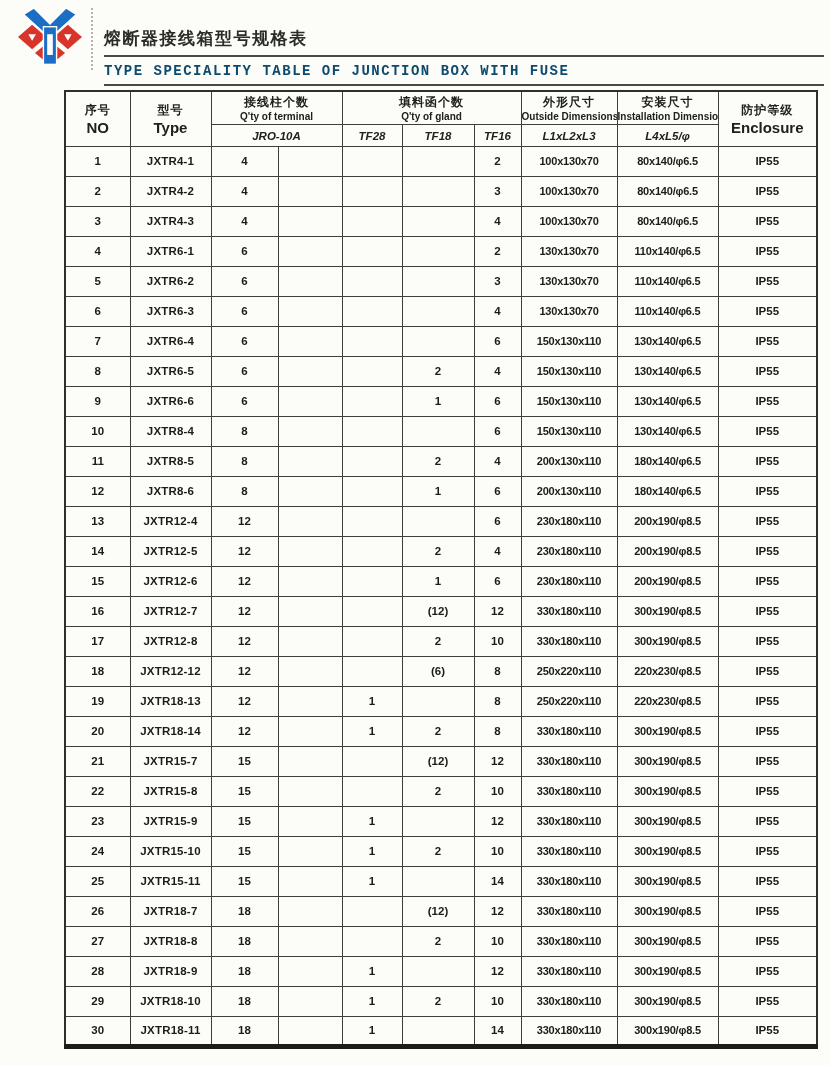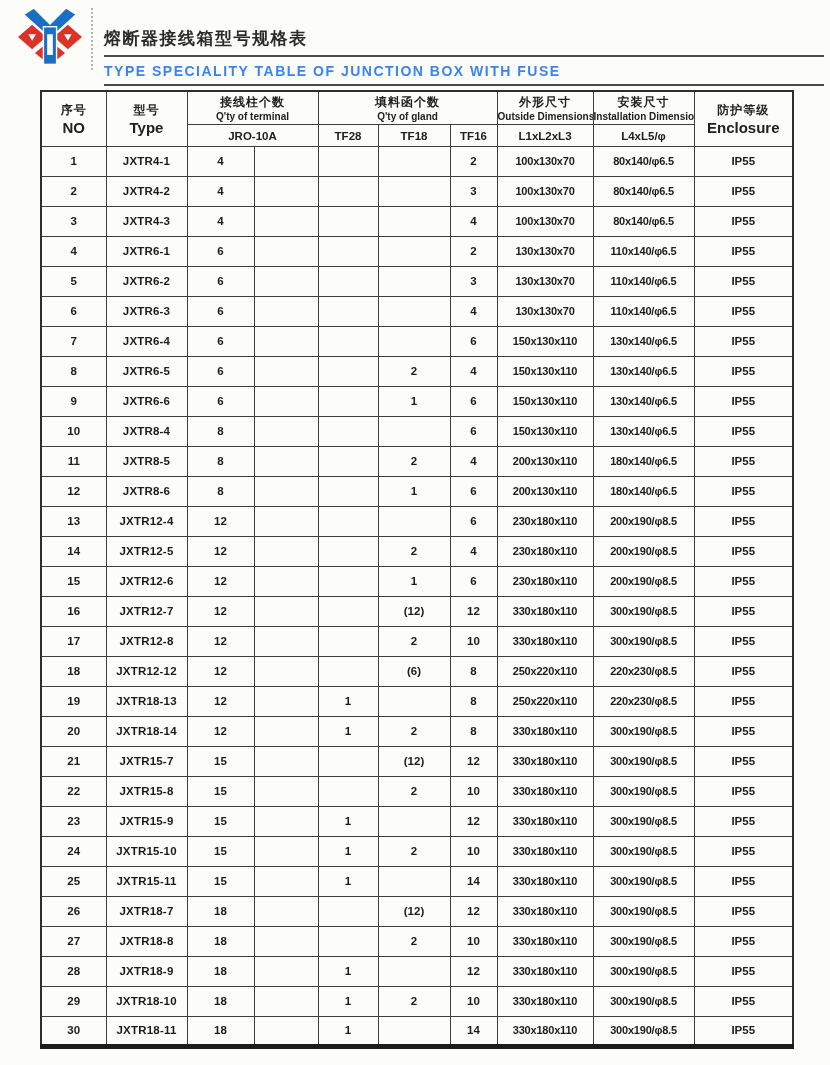--- a/index.html
+++ b/index.html
@@ -17,39 +17,39 @@
     position:absolute; left:91px; top:8px; height:62px; width:0;
     border-left:2px dotted #b5b5ae;
   }
   .titles { position:absolute; left:104px; top:27px; width:720px; }
   .title-cn {
     font-size:17px; font-weight:bold; letter-spacing:1.5px; color:#2b2b28;
   }
   .rule { border-top:2px solid #4a4a45; margin-top:5px; }
   .title-en {
     margin-top:6px;
-    font-family:Liberation Sans, sans-serif;
-    font-size:14px; font-weight:bold; letter-spacing:1.5px; color:#3b82f6;
+    font-family:Liberation Mono, monospace;
+    font-size:14px; font-weight:bold; letter-spacing:1.5px; color:#0c4a6e;
     white-space:nowrap;
   }
 
   
   table.spec {
-    position:absolute; left:40px; top:90px; width:752px;
+    position:absolute; left:64px; top:90px; width:752px;
     border-collapse:collapse; table-layout:fixed;
     border:2px solid #2e2e2a;
     border-bottom:5px solid #1c1c18;
   }
   .spec th, .spec td {
     border:1px solid #3f3f3a;
     text-align:center; vertical-align:middle;
     overflow:hidden;
   }
   .spec thead tr.h1 th { height:33px; }
-  .spec thead tr.h2 th { height:22px; }
+  .spec thead tr.h2 th { height:22px;font-style:italic; }
   .spec tbody tr { height:30px; }
 
   .th-cn { display:block; font-size:12px; font-weight:bold; letter-spacing:1px; color:#20201c; }
   .th-en { display:block; font-size:10px; font-weight:bold; color:#20201c; white-space:nowrap; }
   .th-en.big { font-size:15px; }
   .th-sub { font-size:11.5px; font-weight:bold; color:#20201c; }
 
   .spec td {
     font-size:11.5px; font-weight:bold; color:#1b1b17;
   }

